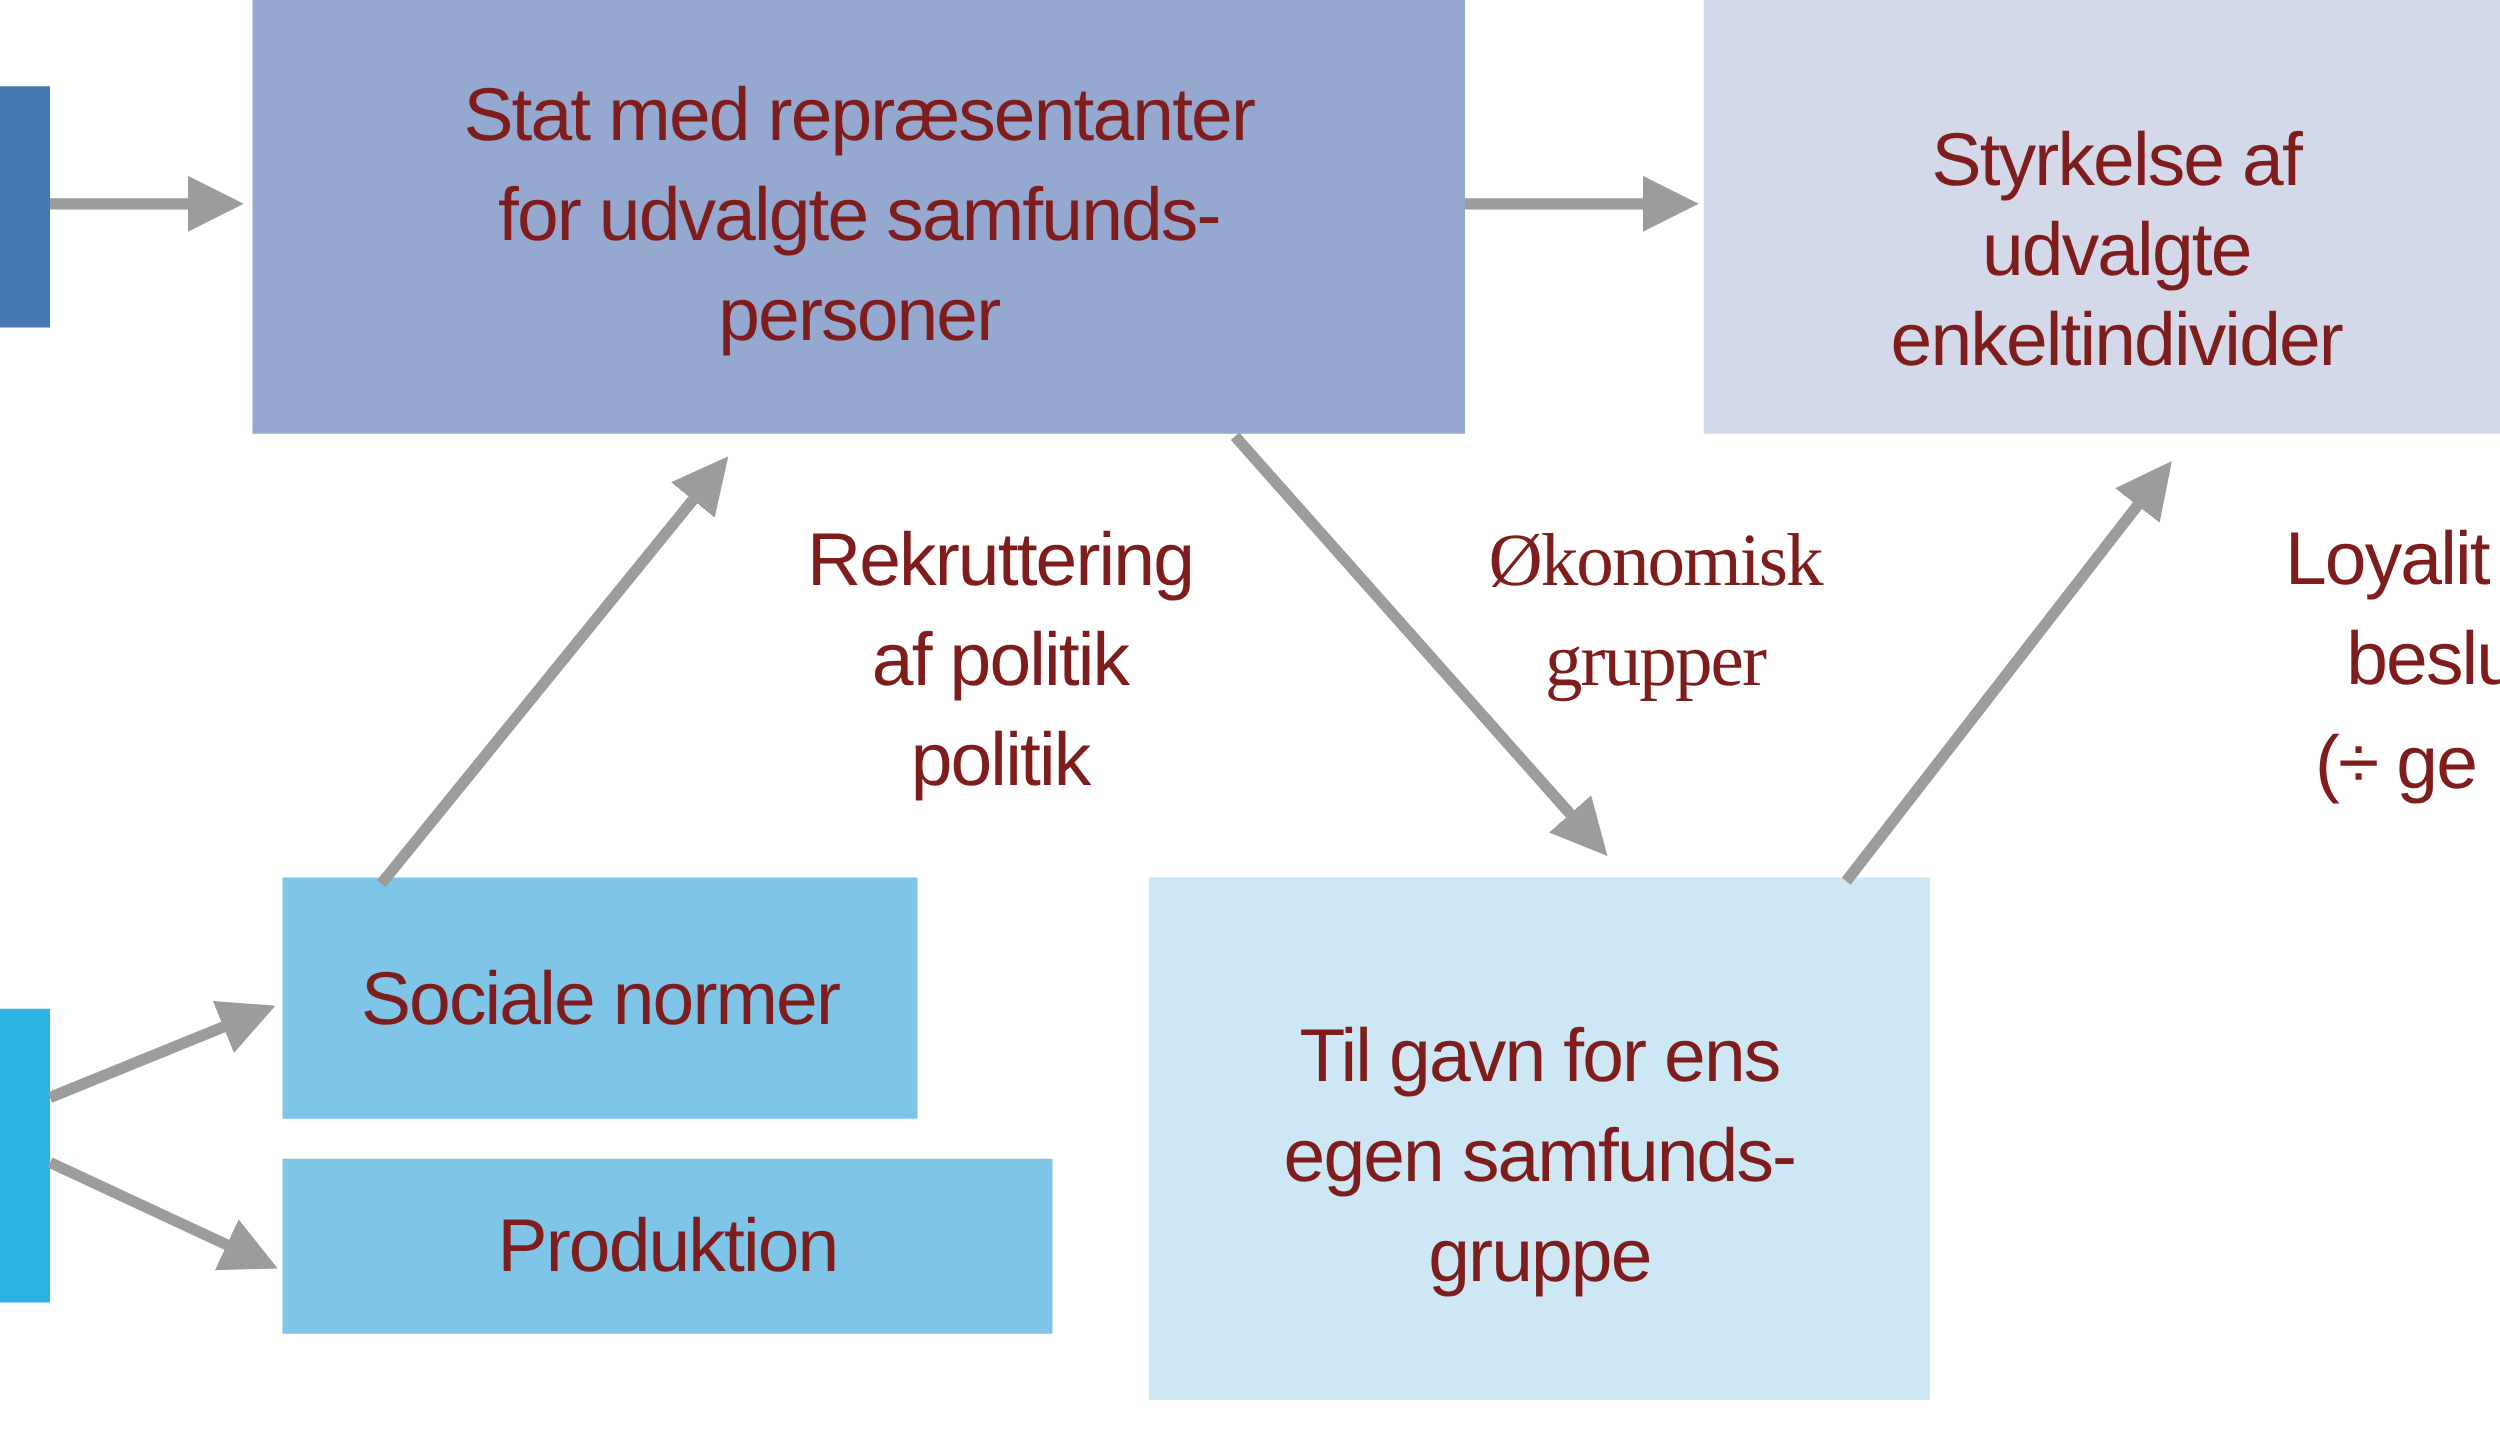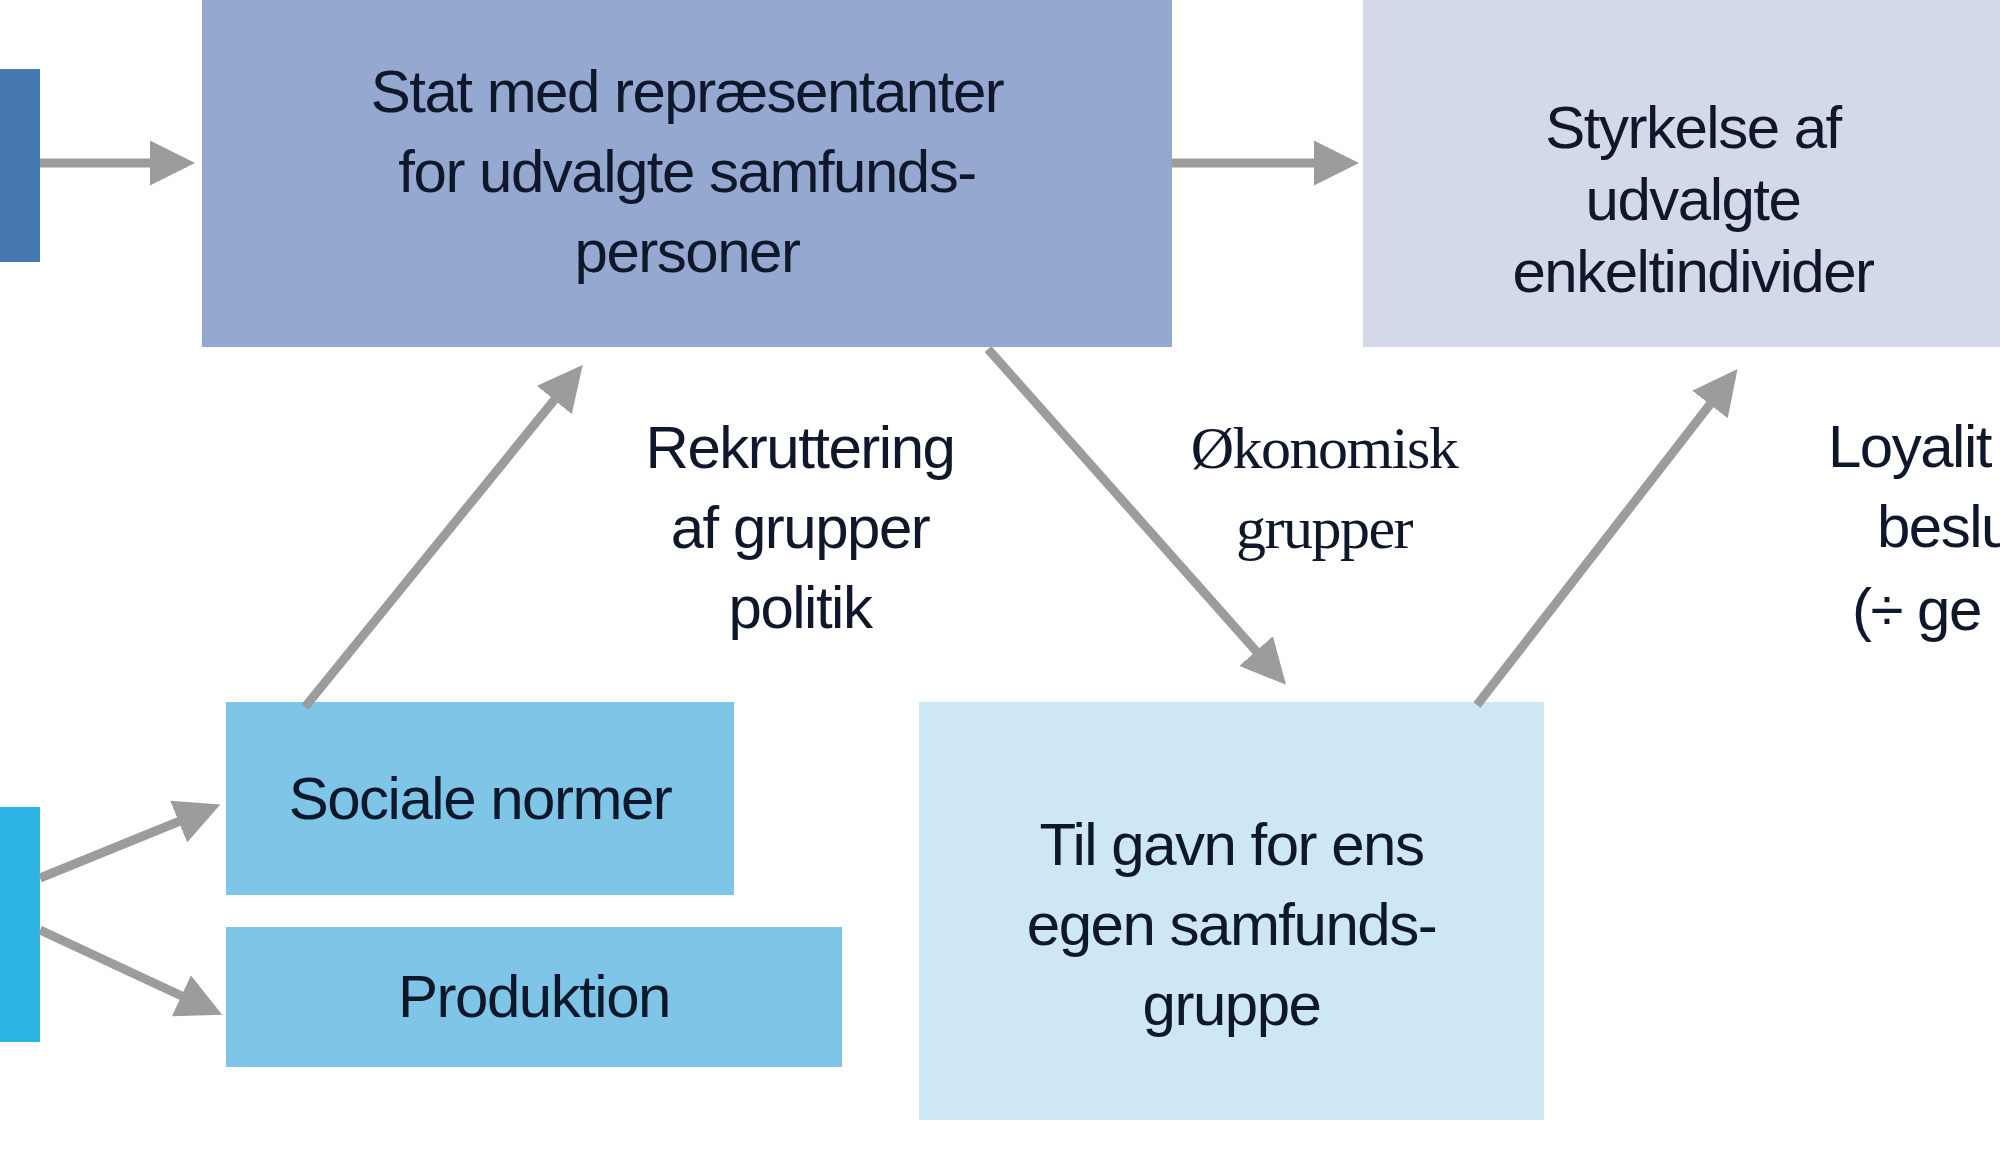--- a/index.html
+++ b/index.html
@@ -3,21 +3,21 @@
 <meta charset="utf-8">
 <style>
   html, body { margin: 0; padding: 0; background: #ffffff; }
   .stage {
     position: relative;
     width: 2000px;
     height: 1165px;
     overflow: hidden;
     background: #ffffff;
     font-family: "Liberation Sans", sans-serif;
-    color: #0f172a;
+    color: #7f1d1d;
   }
   .box { position: absolute; box-sizing: border-box; }
   .src-top    { left: 0px;    top: 69px;  width: 40px;  height: 193px; background: #4678b2; }
   .src-bottom { left: 0px;    top: 807px; width: 40px;  height: 235px; background: #2cb3e3; }
   .stat-box       { left: 202px;  top: 0px;   width: 970px; height: 347px; background: #95a8d0; }
   .styrkelse-box  { left: 1363px; top: 0px;   width: 660px; height: 347px; background: #d4d9ea; }
   .sociale-box    { left: 226px;  top: 702px; width: 508px; height: 193px; background: #7ec5e8;
                     display: flex; align-items: center; justify-content: center; }
   .produktion-box { left: 226px;  top: 927px; width: 616px; height: 140px; background: #7ec5e8;
                     display: flex; align-items: center; justify-content: center; }
@@ -79,21 +79,21 @@
   <div class="box tilgavn-box">
     <div class="txt tilgavn-text">
       <div>Til gavn for ens</div>
       <div>egen samfunds-</div>
       <div>gruppe</div>
     </div>
   </div>
 
   <div class="txt edge-label lbl-rekruttering">
     <div>Rekruttering</div>
-    <div>af grupper</div>
+    <div>af politik</div>
     <div>politik</div>
   </div>
 
   <div class="txt edge-label lbl-okonomisk">
     <div>Økonomisk</div>
     <div>grupper</div>
   </div>
 
   <div class="txt loyal-line loyal-1">Loyalit</div>
   <div class="txt loyal-line loyal-2">beslu</div>

